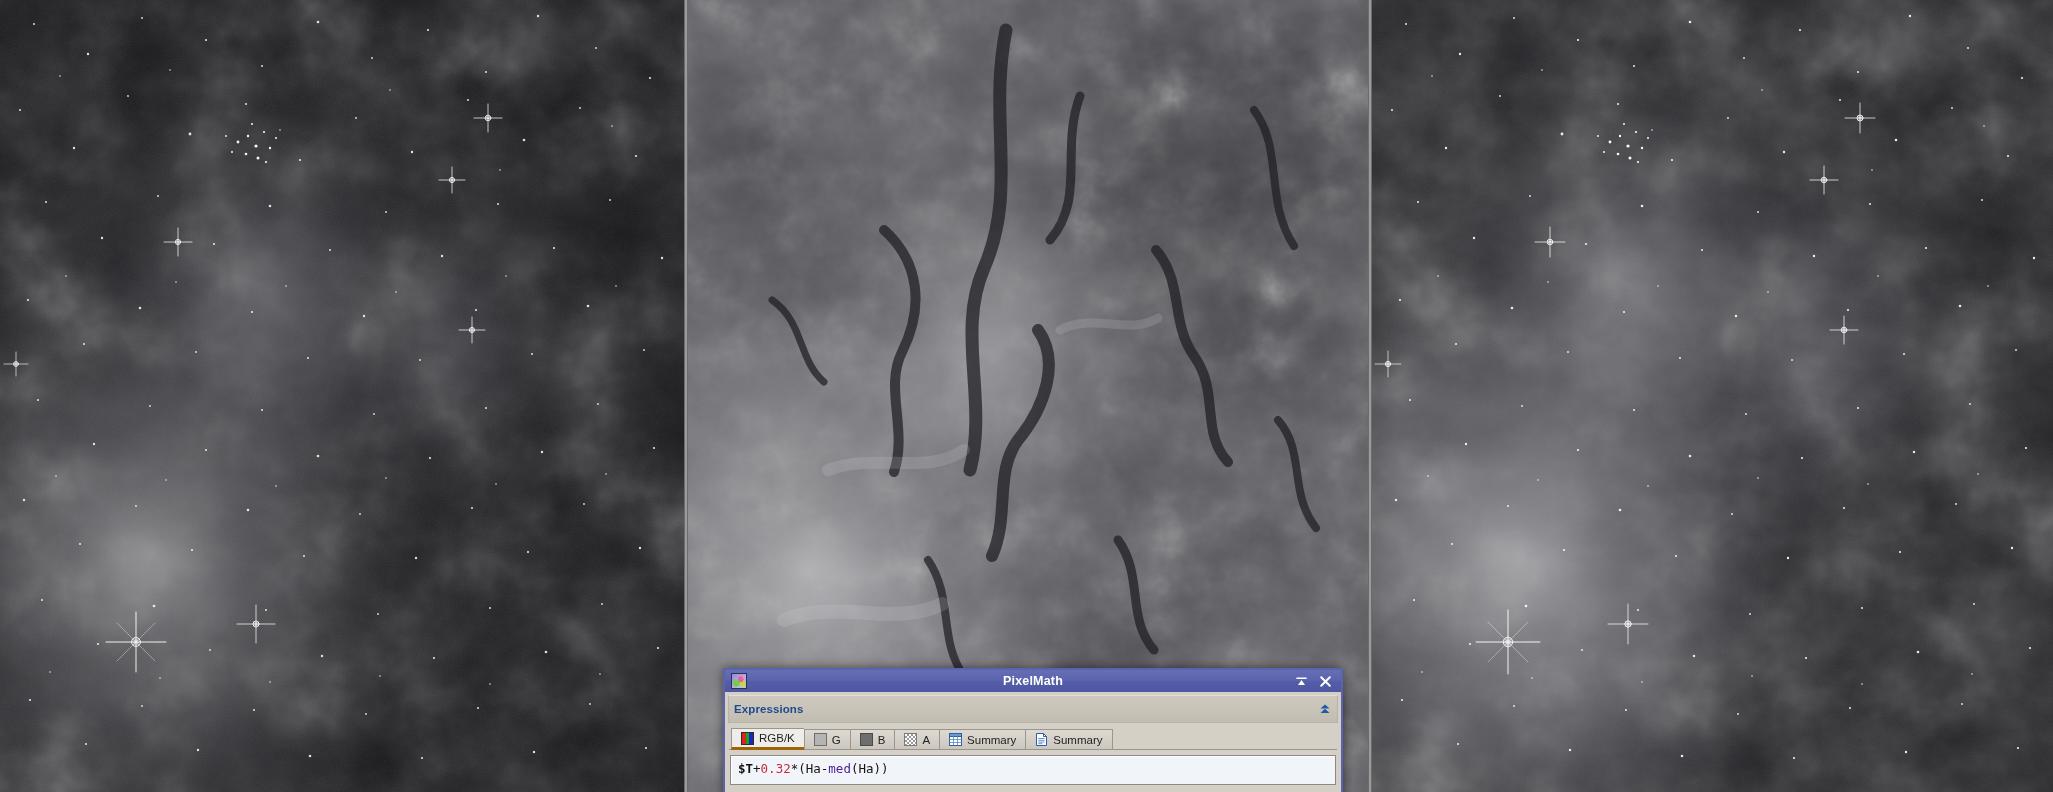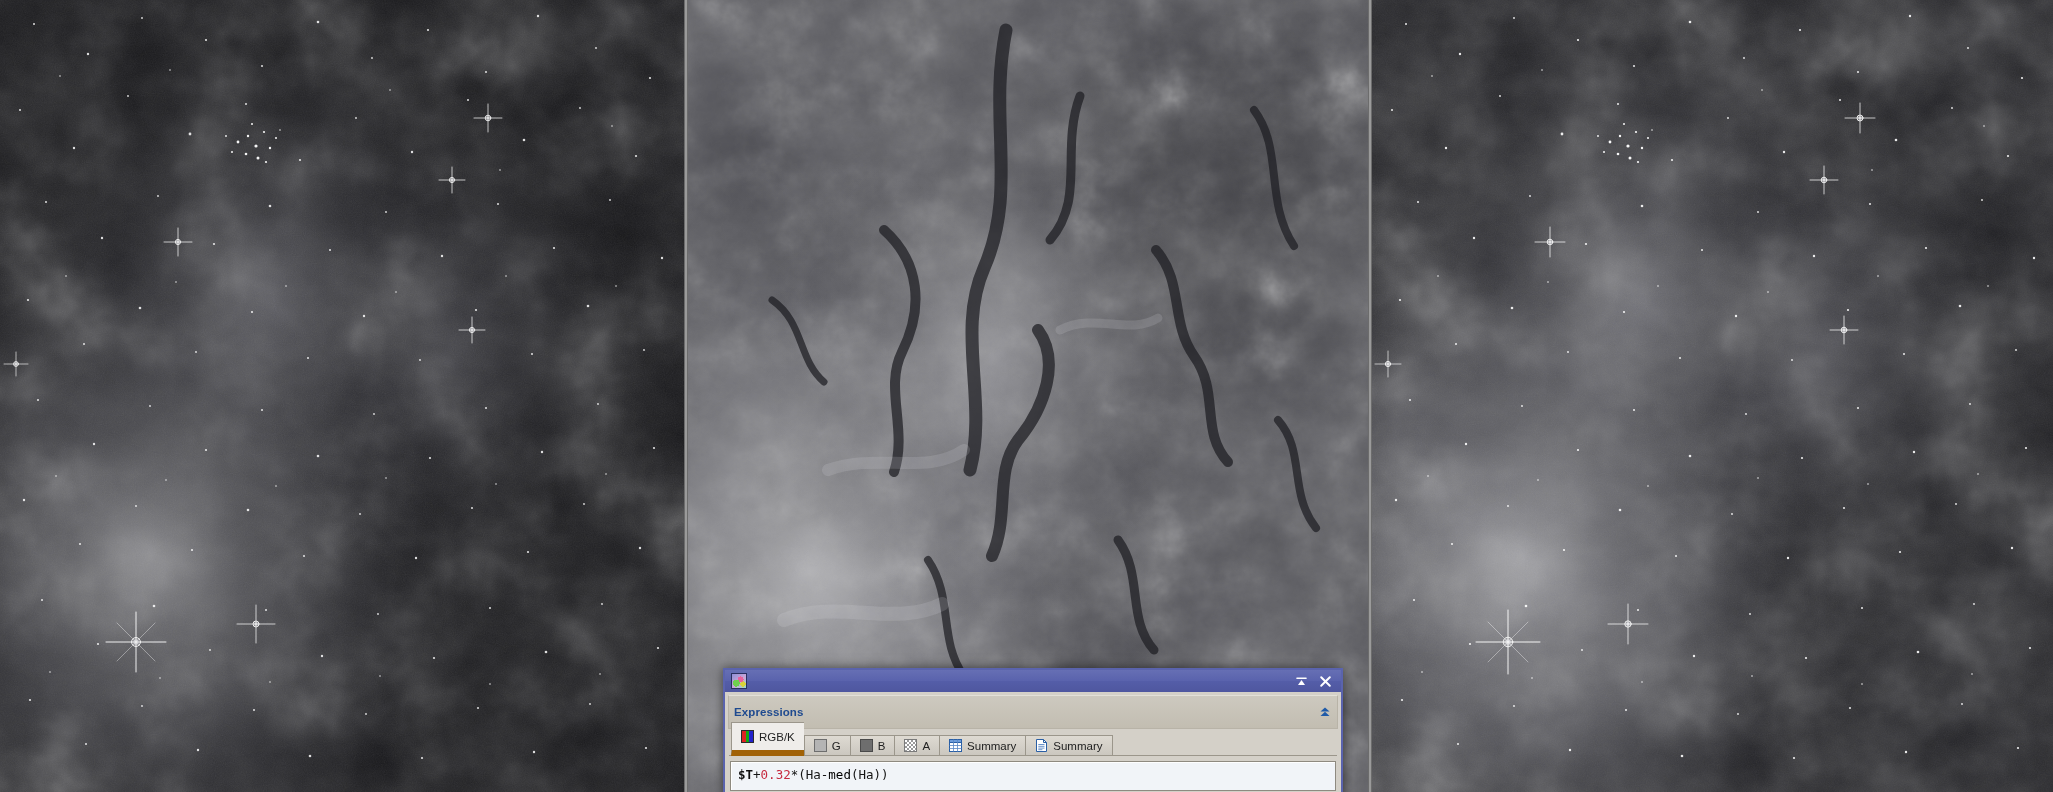--- a/index.html
+++ b/index.html
@@ -108,21 +108,21 @@
   .tbtn {
     width: 14px; height: 14px;
     display: flex; align-items: center; justify-content: center;
     cursor: pointer;
   }
   .tbtn svg { display: block; }
 
   
   .section-header {
     margin: 3px 3px 0 3px;
-    height: 34px;
+    height: 28px;
     display: flex;
     align-items: center;
     background: linear-gradient(to bottom, #cdc9bf 0%, #c2bdb1 100%);
     border: 1px solid #b8b3a7;
     border-top-color: #e3e0d8;
     box-sizing: border-box;
     padding: 0 5px;
   }
   .section-title {
     font-weight: bold;
@@ -159,25 +159,25 @@
     border-bottom: none;
     border-right: none;
     font-size: 11.5px;
     color: #222;
     cursor: pointer;
     white-space: nowrap;
   }
   .tab:last-child { border-right: 1px solid #9b968b; }
   .tab.active {
     background: #efedea;
-    height: 34px;
+    height: 22px;
     margin-bottom: -1px;
     position: relative;
     z-index: 3;
-    border-bottom: 6px solid #a16207;
+    border-bottom: 3px solid #a16207;
     font-weight: normal;
   }
   .tab .ticon { width: 13px; height: 13px; flex: 0 0 auto; display:block; }
 
   .ico-rgb {
     border: 1px solid #2b2b2b;
     box-sizing: border-box;
     background: linear-gradient(to right, #d22 0 33.3%, #1a1 33.3% 66.6%, #22c 66.6% 100%);
   }
   .ico-gray-light {
@@ -213,21 +213,21 @@
   .expr-line {
     font-family: "DejaVu Sans Mono", "Liberation Mono", monospace;
     font-size: 12.5px;
     line-height: 17px;
     padding: 4px 0 0 7px;
     white-space: pre;
     color: #111;
   }
   .tok-var   { font-weight: bold; color: #101010; }
   .tok-num   { color: #c62a40; }
-  .tok-func  { color: #000000; }
+  .tok-func  { color: #4c1d95; }
   .tok-plain { color: #141414; }
 </style>
 </head>
 <body>
 
 <div id="screen">
 
   <div class="panel panel-a">
     <svg class="sky" viewBox="0 0 684 792" preserveAspectRatio="none">
       <defs>
@@ -758,20 +758,21 @@
           <line x1="0" y1="-13" x2="0" y2="13" stroke-width="0.7"></line>
         </g>
       </g>
     </svg>
   </div>
 
   <div id="pixelmath">
 
     <div class="titlebar">
       <div class="app-icon"></div>
+      <div class="title-text">PixelMath</div>
       <div class="title-btns">
         <div class="tbtn">
           <svg width="13" height="13" viewBox="0 0 13 13" aria-hidden="true">
             <path d="M2 3.2 H11" stroke="#ffffff" stroke-width="1.6" stroke-linecap="round"></path>
             <path d="M6.5 5 L10 10 H3 Z" fill="#ffffff"></path>
           </svg>
         </div>
         <div class="tbtn">
           <svg width="13" height="13" viewBox="0 0 13 13" aria-hidden="true">
             <path d="M2.2 2.2 L10.8 10.8 M10.8 2.2 L2.2 10.8" stroke="#ffffff" stroke-width="2" stroke-linecap="round"></path>

